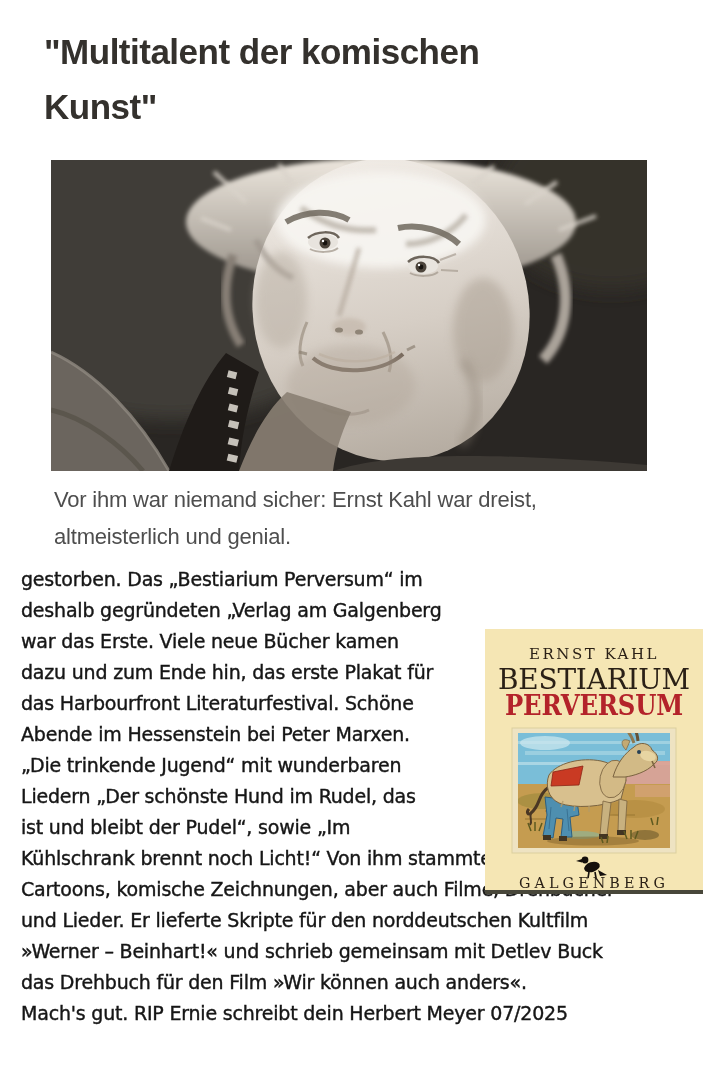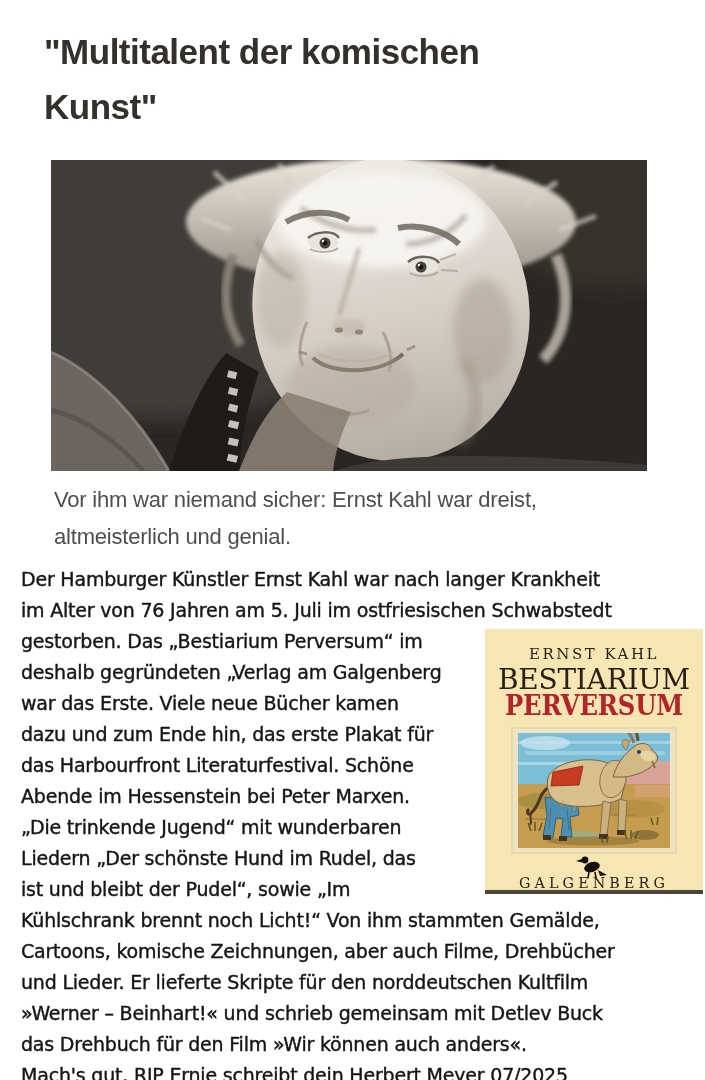--- a/index.html
+++ b/index.html
@@ -244,22 +244,20 @@
           <ellipse cx="107" cy="238" rx="8" ry="5" transform="rotate(-18 107 238)"></ellipse>
           <circle cx="100" cy="231" r="3.4"></circle>
           <path d="M97,230 l-6,2 6,1.5 Z"></path>
           <path d="M113,241 l9,5 -7,1 Z"></path>
           <path d="M104,243 l-1,6 M110,243 l1,6" stroke="#15100c" stroke-width="1.6"></path>
         </g>
         <text x="109" y="259" text-anchor="middle" font-family="DejaVu Serif, serif" font-size="14" letter-spacing="4" textLength="150" lengthAdjust="spacingAndGlyphs" fill="#2a2016">GALGENBERG</text>
       </svg>
     </div>
 
-    <p>Der Hamburger Künstler Ernst Kahl war nach langer Krankheit
-im Alter von 76 Jahren am 5. Juli im ostfriesischen Schwabstedt</p>
     <p>gestorben. Das „Bestiarium Perversum“ im
 deshalb gegründeten „Verlag am Galgenberg
 war das Erste. Viele neue Bücher kamen
 dazu und zum Ende hin, das erste Plakat für
 das Harbourfront Literaturfestival. Schöne
 Abende im Hessenstein bei Peter Marxen.
 „Die trinkende Jugend“ mit wunderbaren
 Liedern „Der schönste Hund im Rudel, das
 ist und bleibt der Pudel“, sowie „Im</p>
     <p>Kühlschrank brennt noch Licht!“ Von ihm stammten Gemälde,

